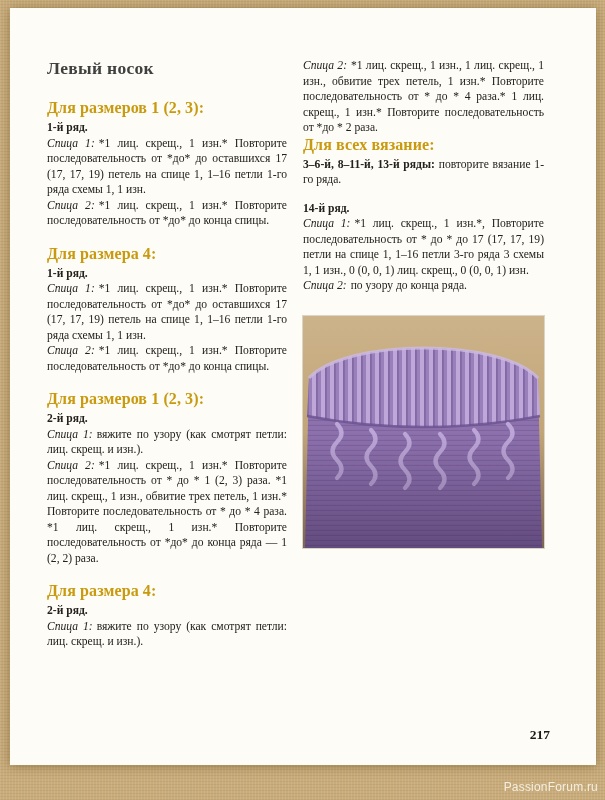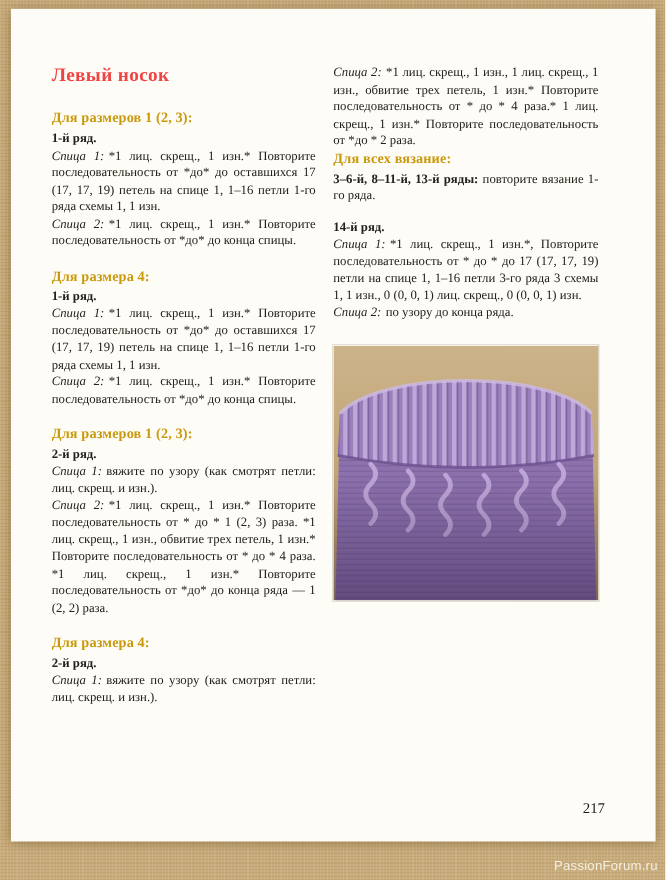--- a/index.html
+++ b/index.html
@@ -19,25 +19,25 @@
     background:#fdfcf6;
     box-shadow:0 1px 10px rgba(85,58,15,0.45);
   }
 
   .col { position:absolute; top:50px; }
   .col-left  { left:37px;  width:240px; }
   .col-right { left:293px; width:241px; }
 
   .title {
     font-size:17.5px; font-weight:bold; letter-spacing:0.3px;
-    margin:0 0 20px 0; color:#ef4444;
+    margin:0 0 20px 0; color:#404040;
   }
 
   .gold {
-    font-size:13px; font-weight:bold; color:#c9990e;
+    font-size:16px; font-weight:bold; color:#c9990e;
     margin:0 0 3px 0; letter-spacing:0.1px;
   }
 
   .rowlbl { font-size:11.6px; font-weight:bold; margin:0; line-height:15.5px; }
 
   .body {
     font-size:11.6px; line-height:15.5px; text-align:justify; margin:0;
   }
   .lead { font-style:italic; margin-right:4px; }
   .body b { font-weight:bold; }
@@ -48,21 +48,21 @@
   .mt12 { margin-top:13px; }
 
   .photo {
     margin-top:22px; width:241px; height:232px; overflow:hidden;
     box-shadow:0 0 0 1px rgba(120,95,50,0.25);
   }
   .photo svg { display:block; }
 
   .pagenum {
     position:absolute; right:46px; bottom:22px;
-    font-size:13.5px; font-weight:normal; color:#1d1a16;
+    font-size:13.5px; font-weight:bold; color:#1d1a16;
   }
 
   .watermark {
     position:absolute; right:7px; bottom:6px;
     font-family:"Liberation Sans", sans-serif;
     font-size:12px; color:rgba(252,250,242,0.85);
     letter-spacing:0.2px;
     padding-left:12px;
   }
 </style>

